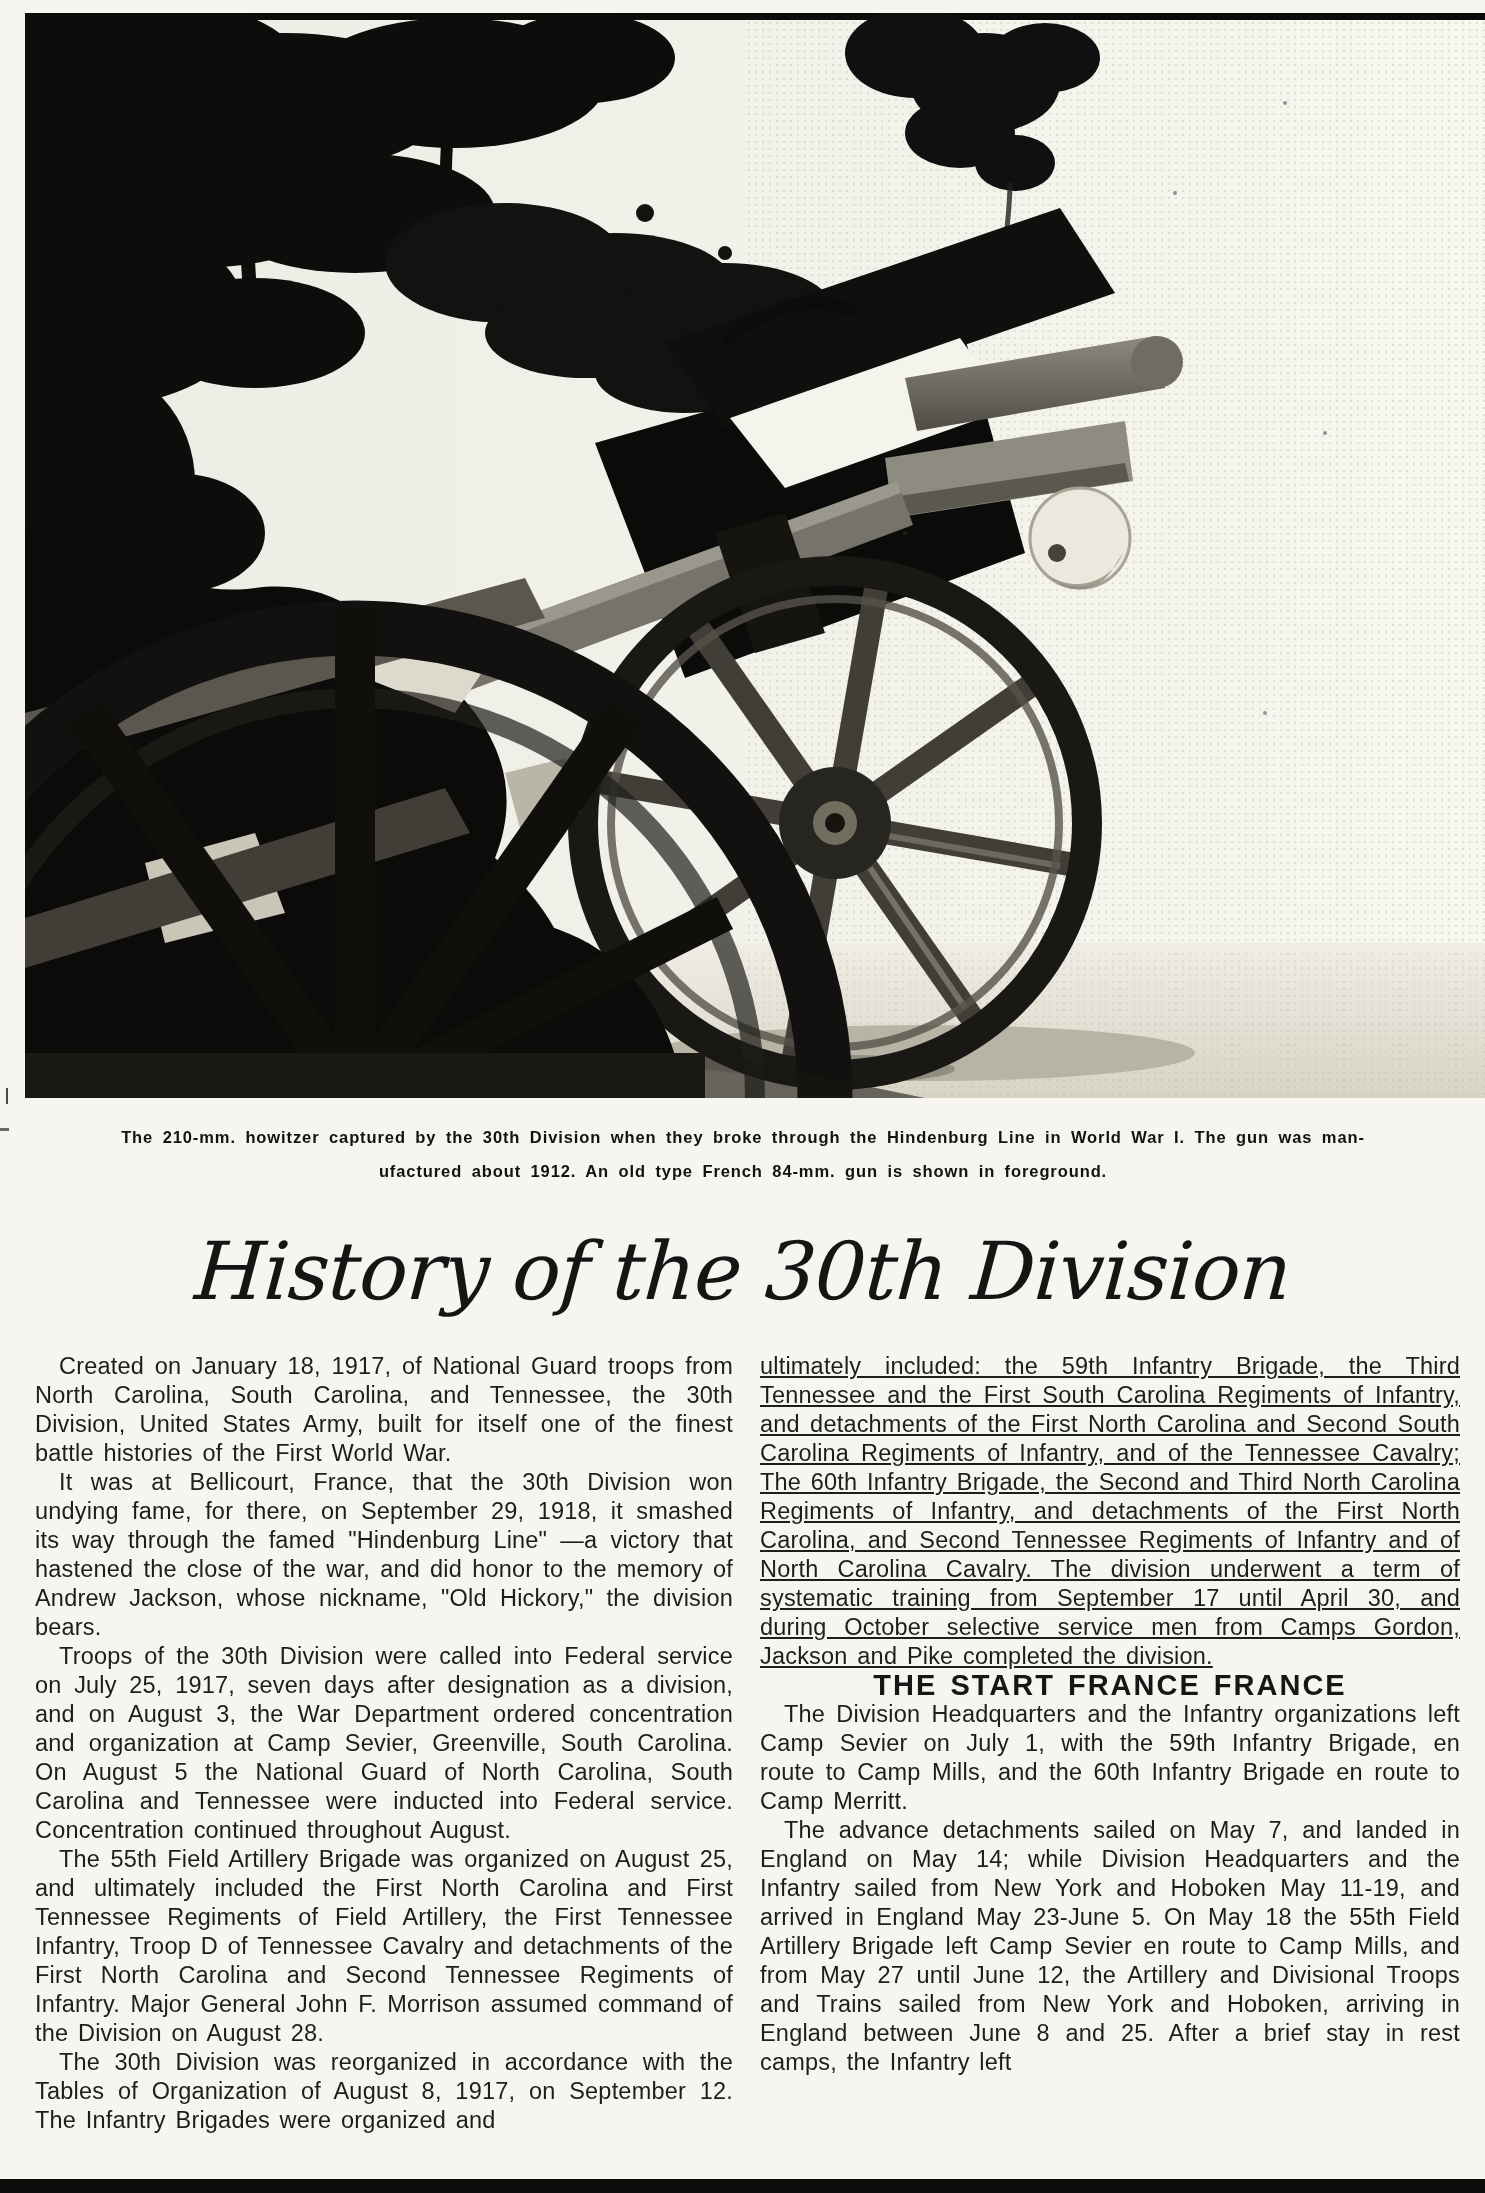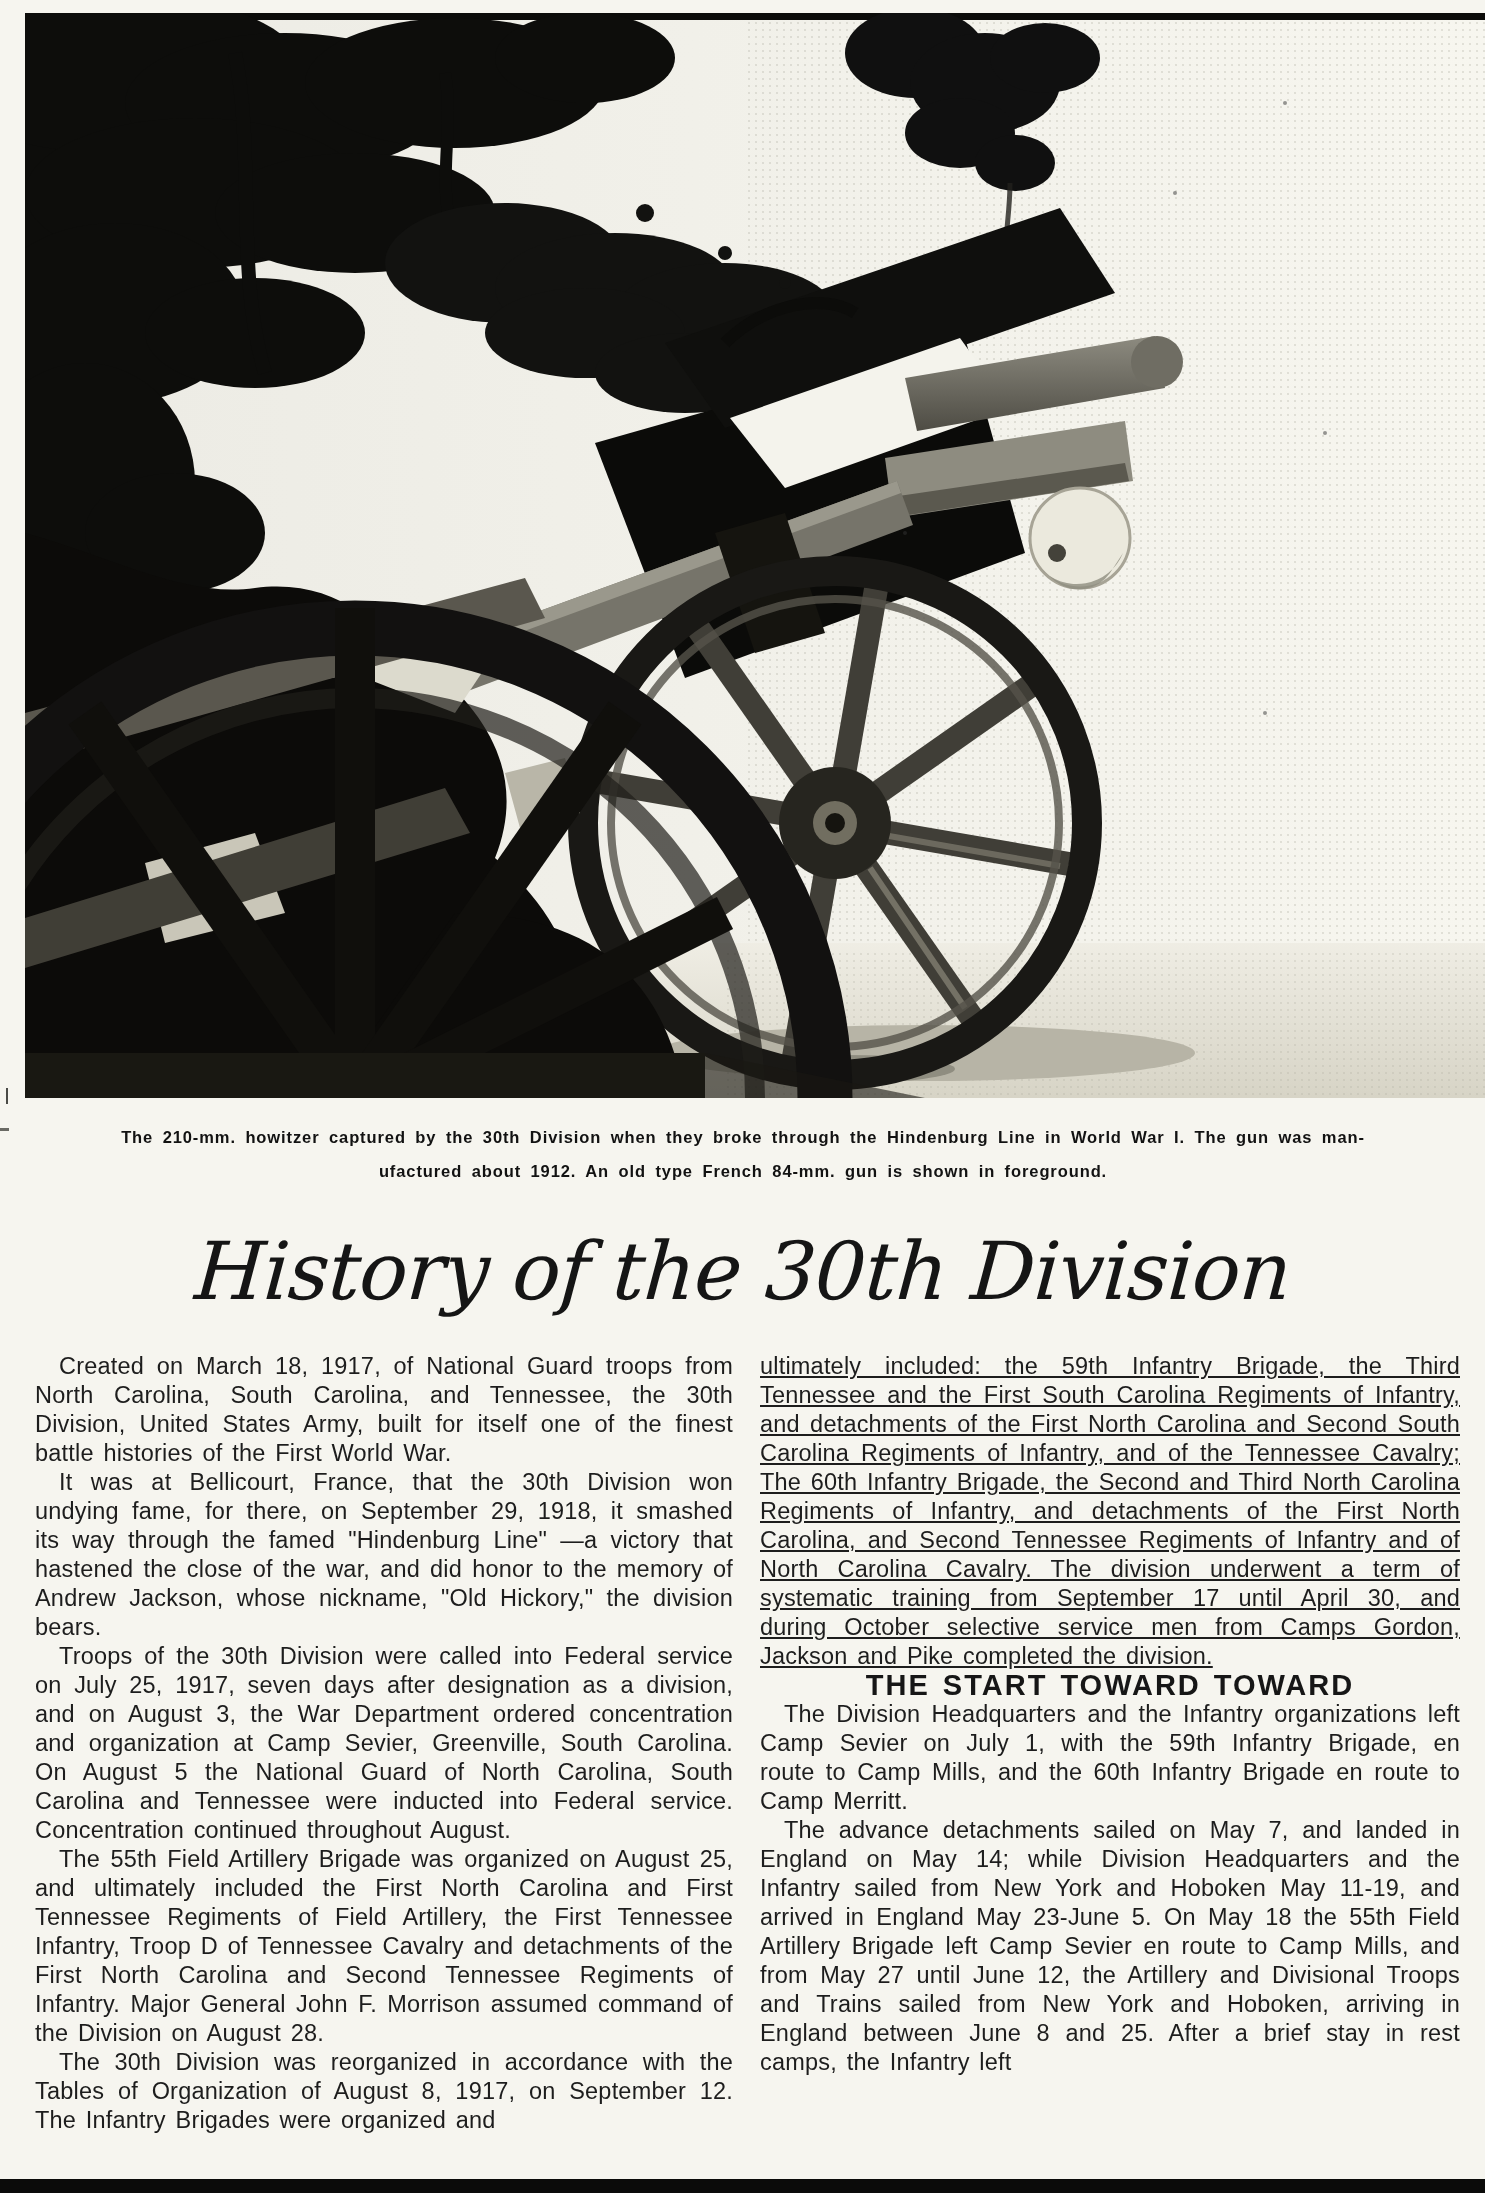--- a/index.html
+++ b/index.html
@@ -188,30 +188,30 @@
   </figure>
 
   <div class="caption">
     <div>The 210-mm. howitzer captured by the 30th Division when they broke through the Hindenburg Line in World War I. The gun was man-</div>
     <div>ufactured about 1912. An old type French 84-mm. gun is shown in foreground.</div>
   </div>
 
   <div class="script-title">History of the 30th Division</div>
 
   <div class="col col-left">
-    <p>Created on March 18, 1917, of National Guard troops from North Carolina, South Carolina, and Tennessee, the 30th Division, United States Army, built for itself one of the finest battle histories of the First World War.</p>
+    <p>Created on January 18, 1917, of National Guard troops from North Carolina, South Carolina, and Tennessee, the 30th Division, United States Army, built for itself one of the finest battle histories of the First World War.</p>
     <p>It was at Bellicourt, France, that the 30th Division won undying fame, for there, on September 29, 1918, it smashed its way through the famed "Hindenburg Line" —a victory that hastened the close of the war, and did honor to the memory of Andrew Jackson, whose nickname, "Old Hickory," the division bears.</p>
     <p>Troops of the 30th Division were called into Federal service on July 25, 1917, seven days after designation as a division, and on August 3, the War Department ordered concentration and organization at Camp Sevier, Greenville, South Carolina. On August 5 the National Guard of North Carolina, South Carolina and Tennessee were inducted into Federal service. Concentration continued throughout August.</p>
     <p>The 55th Field Artillery Brigade was organized on August 25, and ultimately included the First North Carolina and First Tennessee Regiments of Field Artillery, the First Tennessee Infantry, Troop D of Tennessee Cavalry and detachments of the First North Carolina and Second Tennessee Regiments of Infantry. Major General John F. Morrison assumed command of the Division on August 28.</p>
     <p>The 30th Division was reorganized in accordance with the Tables of Organization of August 8, 1917, on September 12. The Infantry Brigades were organized and</p>
   </div>
 
   <div class="col col-right">
     <p class="cont">ultimately included: the 59th Infantry Brigade, the Third Tennessee and the First South Carolina Regiments of Infantry, and detachments of the First North Carolina and Second South Carolina Regiments of Infantry, and of the Tennessee Cavalry; The 60th Infantry Brigade, the Second and Third North Carolina Regiments of Infantry, and detachments of the First North Carolina, and Second Tennessee Regiments of Infantry and of North Carolina Cavalry. The division underwent a term of systematic training from September 17 until April 30, and during October selective service men from Camps Gordon, Jackson and Pike completed the division.</p>
-    <p class="section-heading">THE START TOWARD TOWARD</p>
+    <p class="section-heading">THE START FRANCE FRANCE</p>
     <p>The Division Headquarters and the Infantry organizations left Camp Sevier on July 1, with the 59th Infantry Brigade, en route to Camp Mills, and the 60th Infantry Brigade en route to Camp Merritt.</p>
     <p>The advance detachments sailed on May 7, and landed in England on May 14; while Division Headquarters and the Infantry sailed from New York and Hoboken May 11-19, and arrived in England May 23-June 5. On May 18 the 55th Field Artillery Brigade left Camp Sevier en route to Camp Mills, and from May 27 until June 12, the Artillery and Divisional Troops and Trains sailed from New York and Hoboken, arriving in England between June 8 and 25. After a brief stay in rest camps, the Infantry left</p>
   </div>
 
   <div class="speck-tick"></div>
   <div class="speck-dash"></div>
   <div class="bottom-bar"></div>
 
 </div>
 

